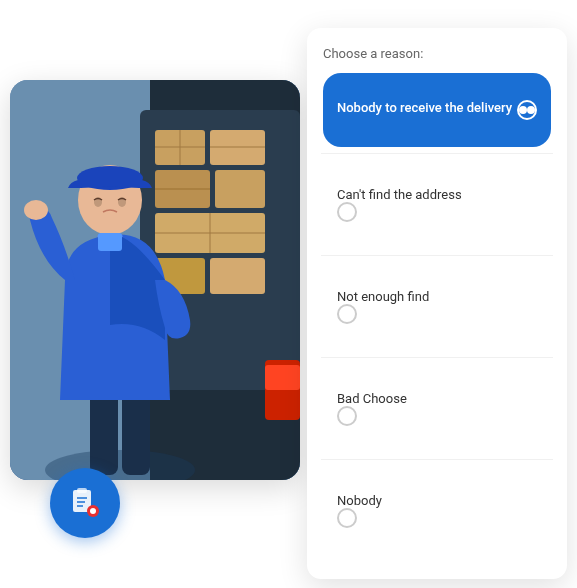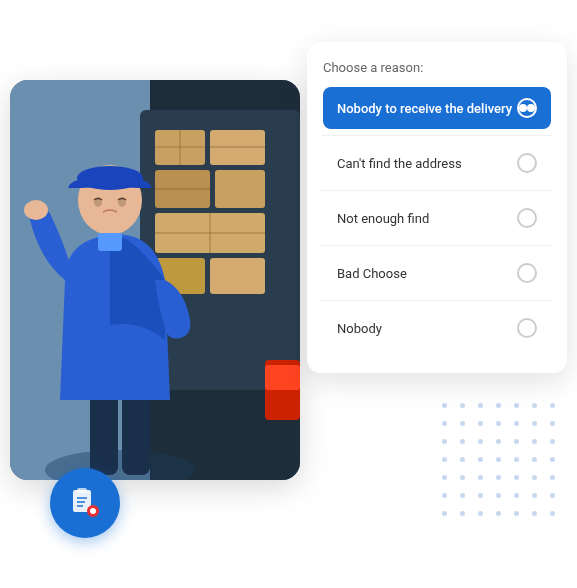--- a/index.html
+++ b/index.html
@@ -81,53 +81,53 @@
 
     .icon-badge svg {
       width: 34px;
       height: 34px;
     }
 
     
     .radio-card {
       position: absolute;
       right: 10px;
-      top: 42px;
+      top: 28px;
       width: 260px;
       background: #ffffff;
       border-radius: 14px;
       box-shadow: 0 8px 30px rgba(0,0,0,0.12);
       padding: 18px 16px;
       z-index: 4;
     }
 
     .card-title {
       font-size: 13px;
       color: #666;
       margin-bottom: 12px;
       font-weight: 400;
     }
 
     .radio-option {
       display: flex;
-      align-items: center;
       justify-content: space-between;
-      padding: 11px 14px;
-      border-radius: 8px;
+      padding: 27px 14px;
+      border-radius: 18px;
       margin-bottom: 6px;
       cursor: pointer;
     }
 
     .radio-option.selected {
       background: #1a6fd4;
     }
 
     .radio-option.unselected {
       background: #fff;
       border: none;
+      flex-direction: column;
     }
 
     .radio-label {
       font-size: 13px;
       font-weight: 400;
       color: #333;
     }
 
     .radio-option.selected .radio-label {
       color: #ffffff;

